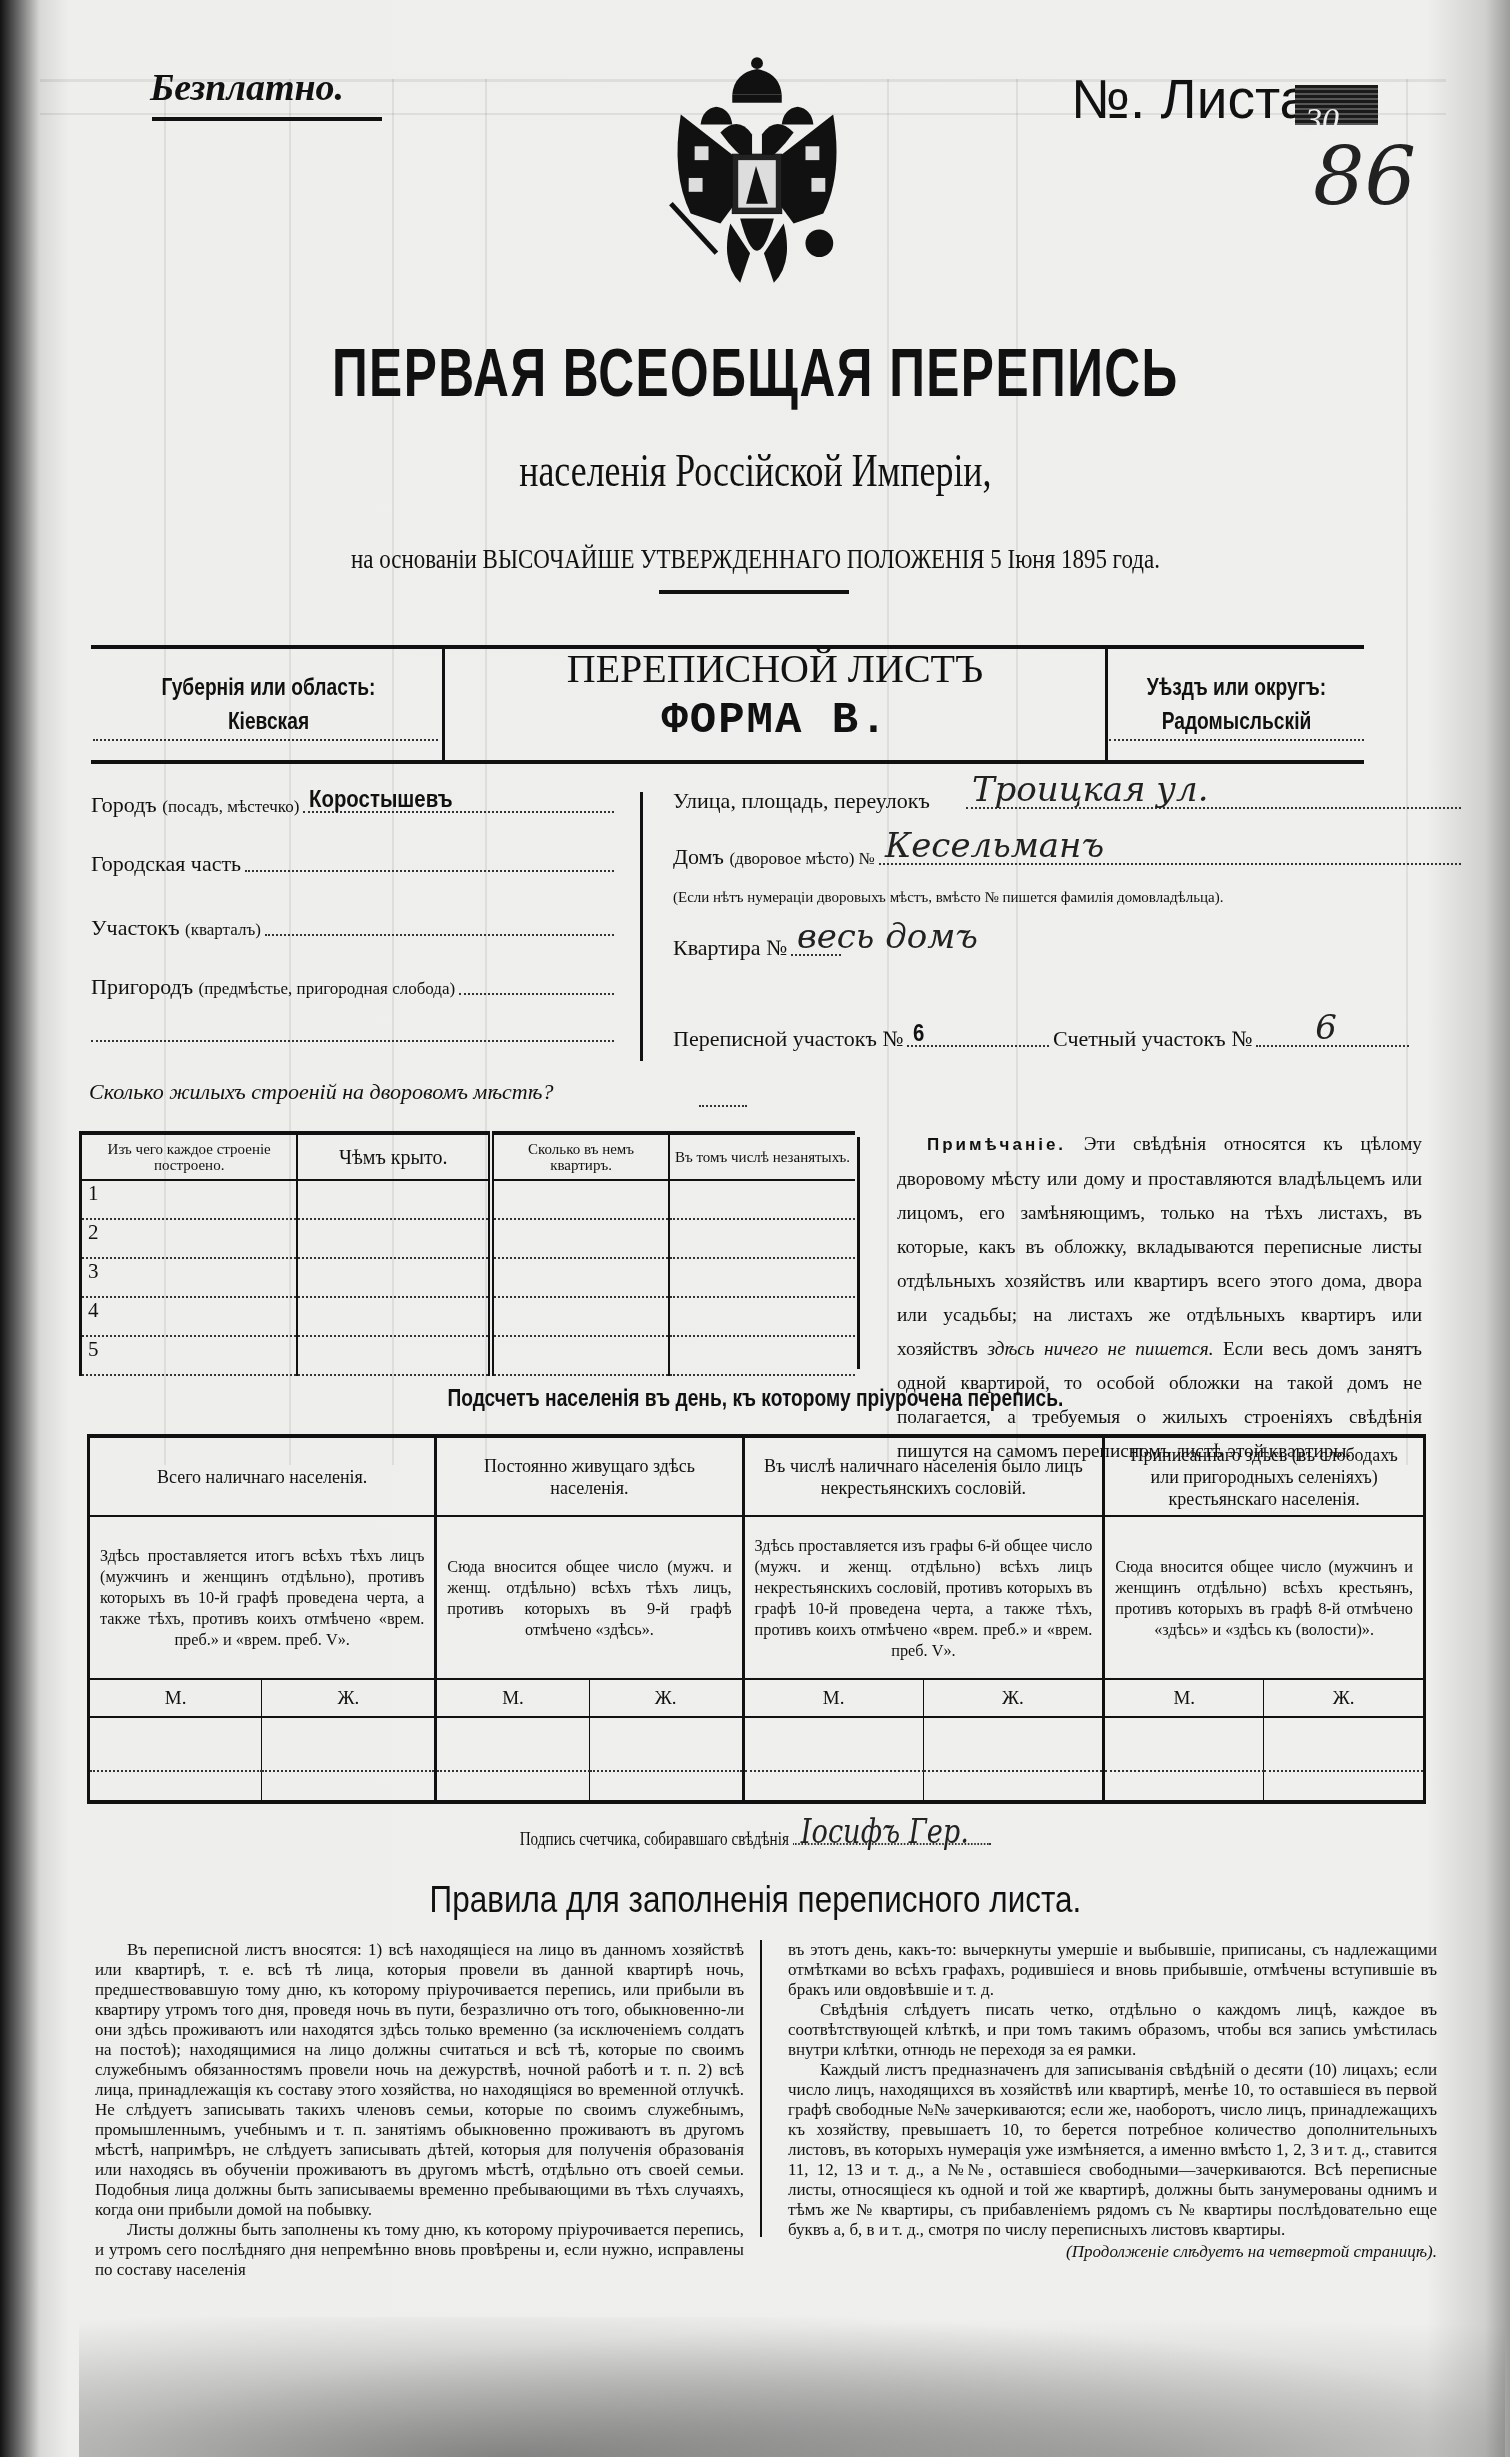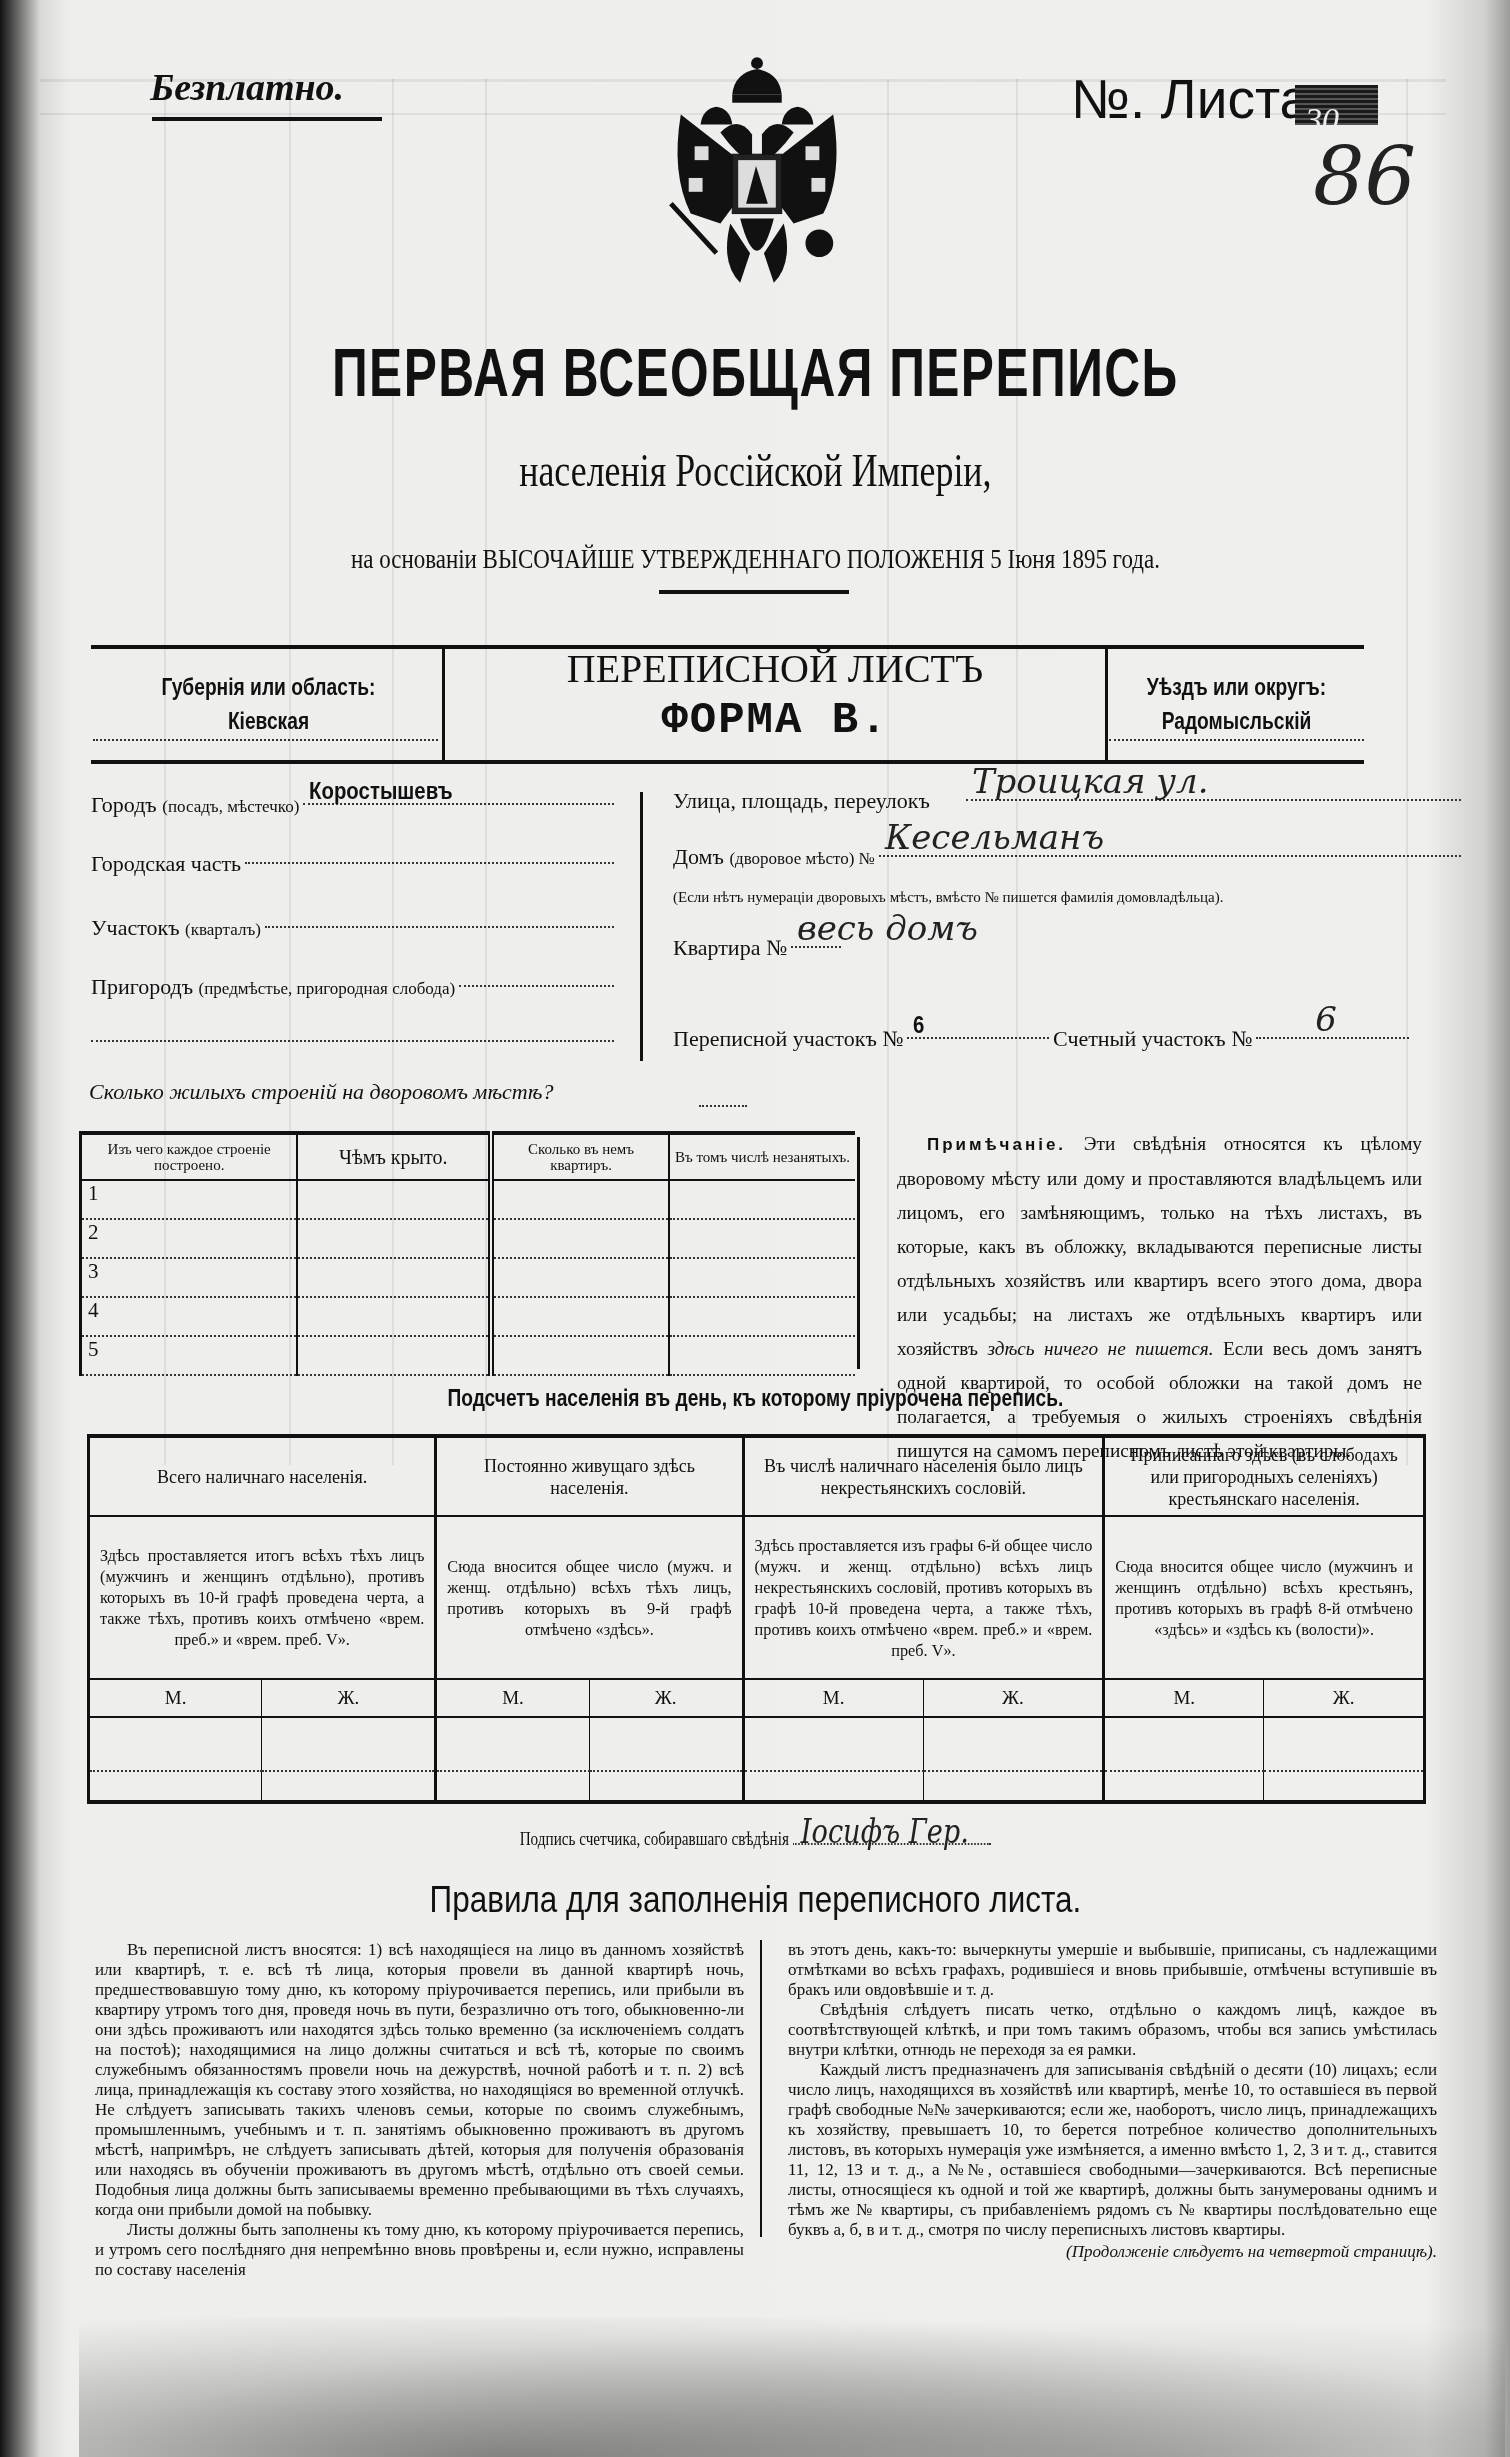--- a/index.html
+++ b/index.html
@@ -39,21 +39,21 @@
   .gub-label { left:95px; width:347px; top:673px; text-align:center; font-family:"Liberation Sans",sans-serif; font-weight:bold; font-size:24px; transform:scaleX(0.8); }
   .gub-value { left:95px; width:347px; top:707px; text-align:center; font-family:"Liberation Sans",sans-serif; font-weight:bold; font-size:24px; transform:scaleX(0.8); }
   .gub-dots { left:93px; top:739px; width:345px; border-bottom:2px dotted #333; }
   .form-title { left:445px; width:660px; top:645px; text-align:center; font-size:40px; }
   .form-sub { left:445px; width:660px; top:695px; text-align:center; font-size:44px; font-family:"Liberation Mono",monospace; font-weight:bold; letter-spacing:2px; }
   .uezd-label { left:1109px; width:255px; top:673px; text-align:center; font-family:"Liberation Sans",sans-serif; font-weight:bold; font-size:24px; transform:scaleX(0.8); }
   .uezd-value { left:1109px; width:255px; top:707px; text-align:center; font-family:"Liberation Sans",sans-serif; font-weight:bold; font-size:24px; transform:scaleX(0.8); }
   .uezd-dots { left:1109px; top:739px; width:255px; border-bottom:2px dotted #333; }
 
   
-  .field { position:absolute; display:flex; align-items:center; font-size:22px; }
+  .field { position:absolute; display:flex; align-items:flex-end; font-size:22px; }
   .field .lbl { white-space:nowrap; }
   .field .lbl small { font-size:17px; }
   .field .dots { flex:1; border-bottom:2px dotted #333; margin-left:4px; margin-bottom:5px; position:relative; height:2px; }
   .field .val { position:absolute; left:6px; bottom:-2px; white-space:nowrap; }
   .val-stamp { font-family:"Liberation Sans",sans-serif; font-weight:bold; font-size:24px; transform:scaleX(0.85); transform-origin:left bottom; }
   .val-hand { font-family:"DejaVu Serif",serif; font-style:italic; font-size:34px; color:#222; }
   .addr-divider { left:640px; top:792px; width:3px; height:269px; background:#111; }
   .note-small { position:absolute; font-size:15px; line-height:21px; }
 
   

